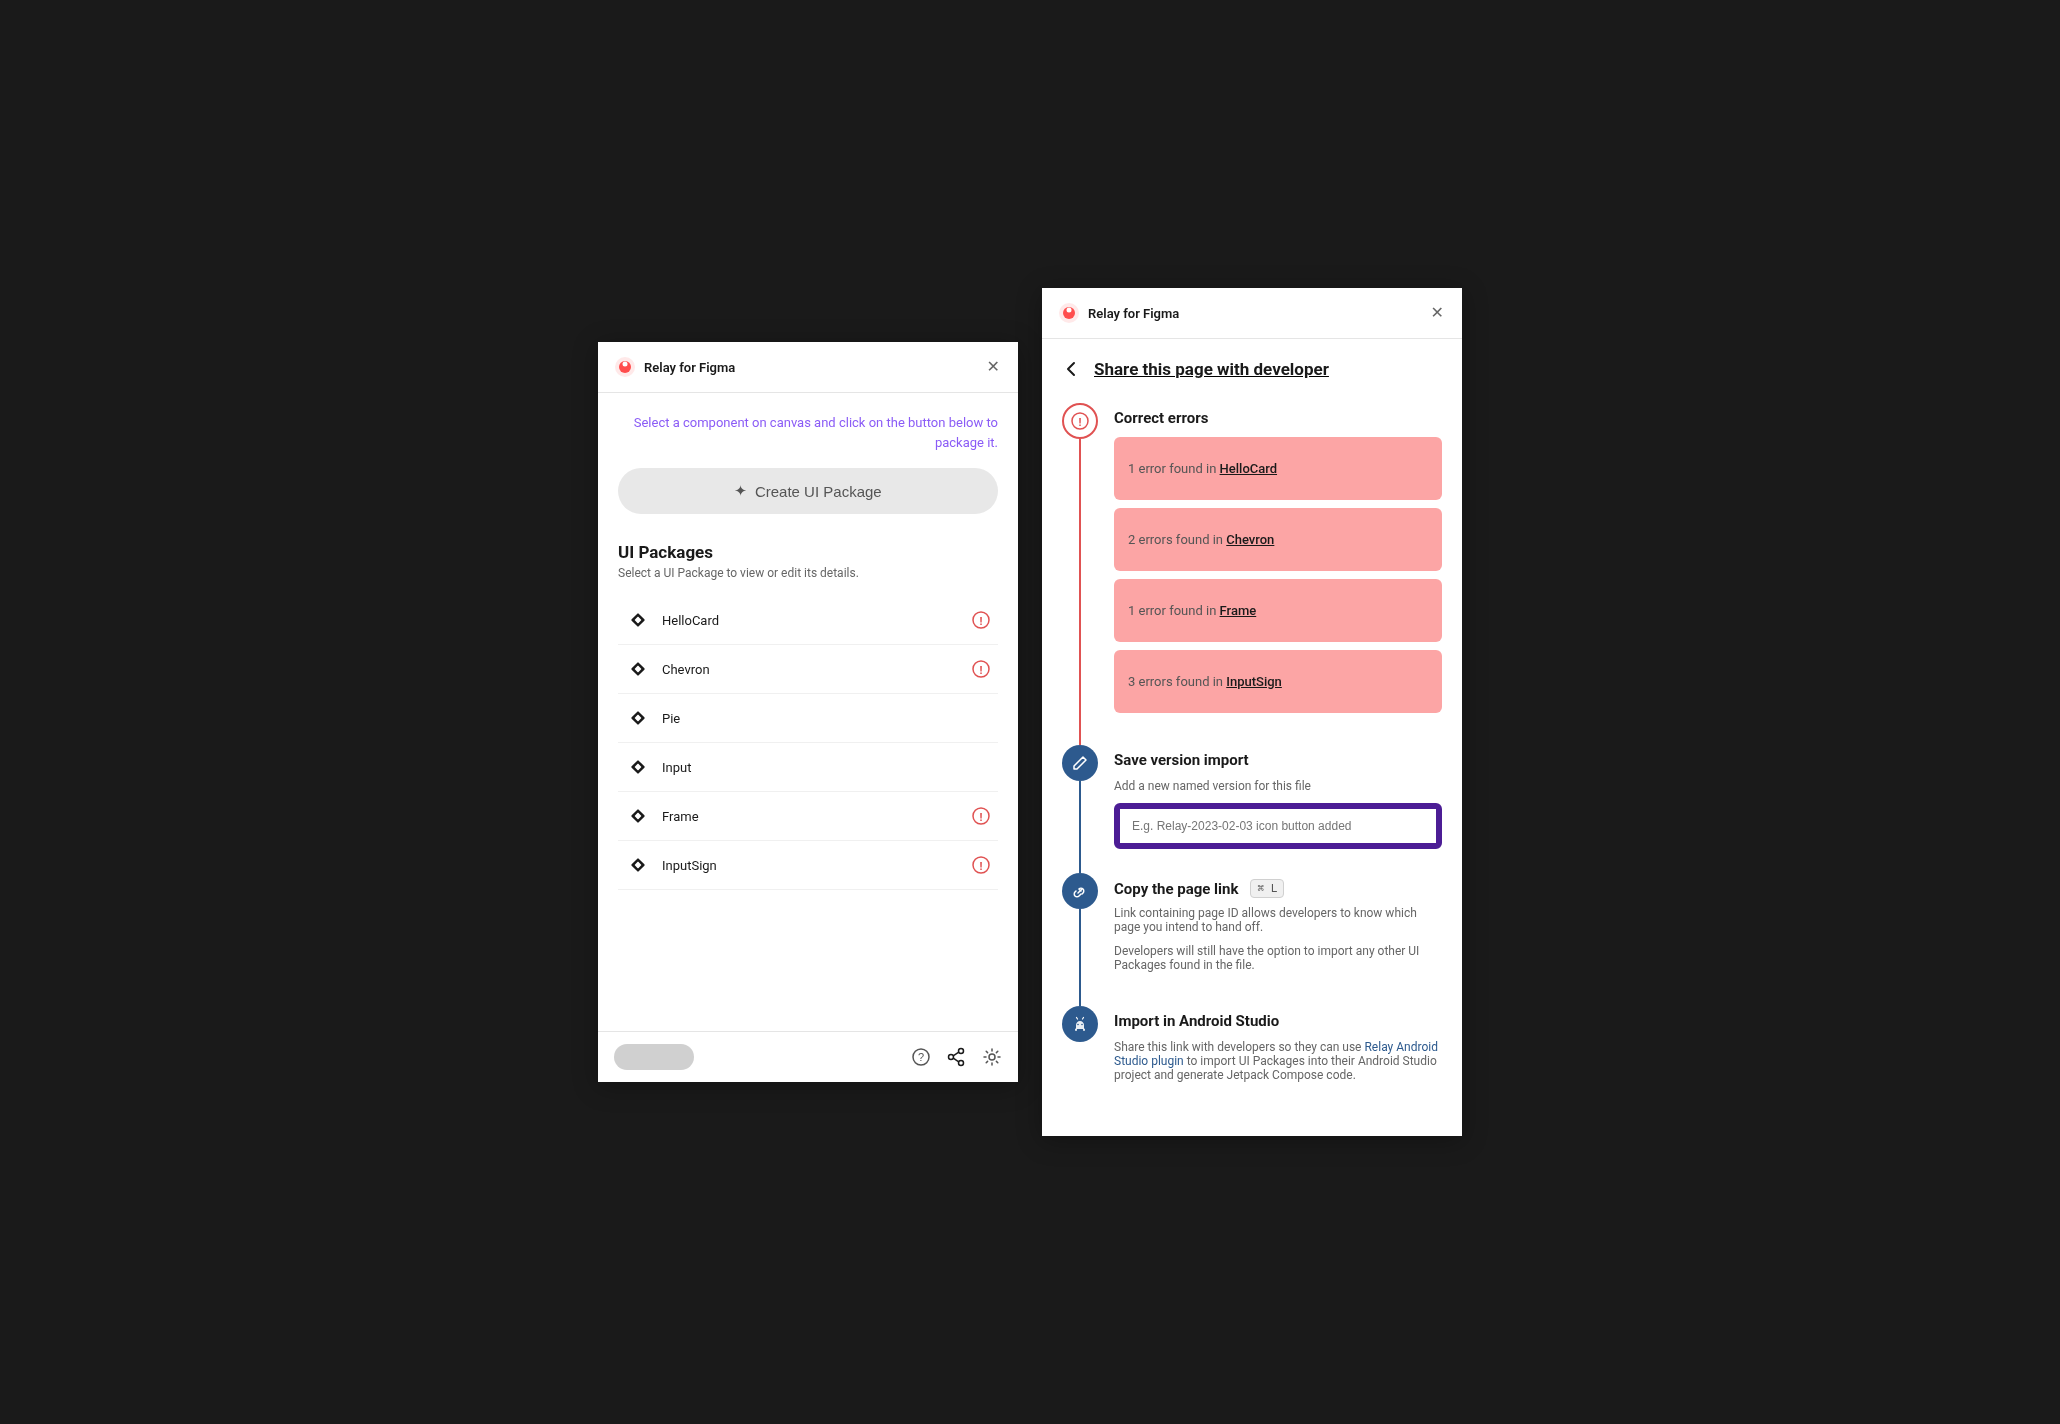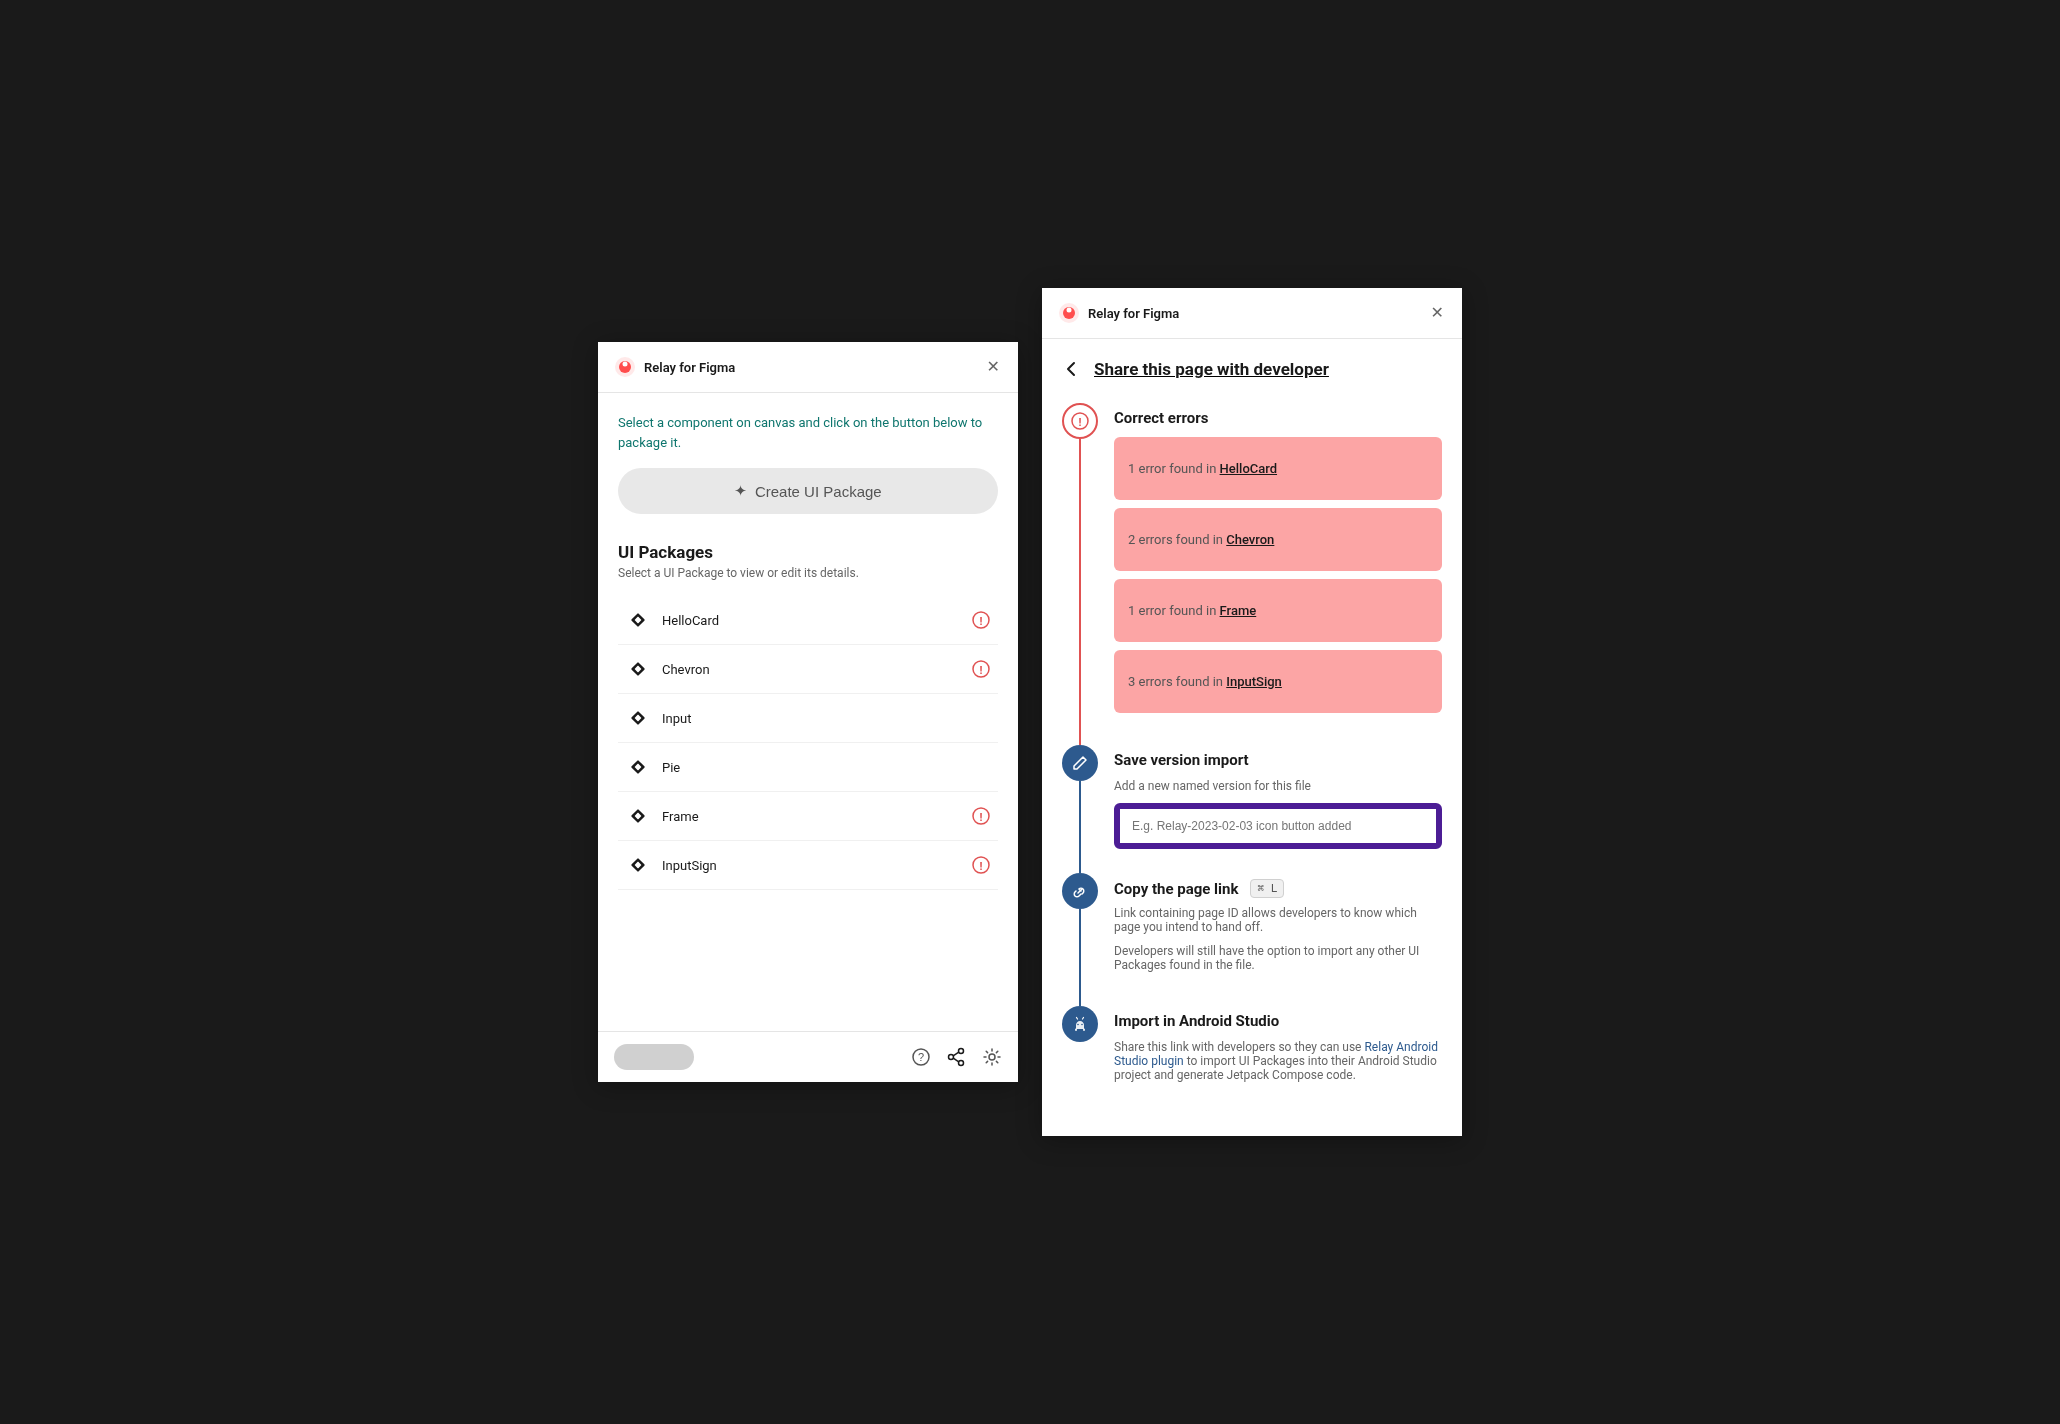--- a/index.html
+++ b/index.html
@@ -69,23 +69,24 @@
       min-height: 740px;
     }
 
     .left-panel-body {
       padding: 20px 20px 0;
       flex: 1;
     }
 
     .instruction-text {
       font-size: 13px;
-      color: #0f766e;
+      color: #8b5cf6;
       line-height: 1.5;
       margin-bottom: 16px;
+      text-align: right;
     }
 
     .create-btn {
       width: 100%;
       padding: 14px;
       background: #e8e8e8;
       border: none;
       border-radius: 100px;
       font-size: 15px;
       color: #555;
@@ -423,31 +424,31 @@
         </span>
       </div>
 
       <div class="package-item">
         <div class="package-icon">
           <svg class="diamond-icon" viewBox="0 0 20 20" fill="none">
             <rect x="5" y="5" width="10" height="10" rx="1" transform="rotate(45 10 10)" fill="#1a1a1a"></rect>
             <rect x="7.5" y="7.5" width="5" height="5" rx="0.5" transform="rotate(45 10 10)" fill="white"></rect>
           </svg>
         </div>
-        <span class="package-name">Input</span>
+        <span class="package-name">Pie</span>
       </div>
 
       <div class="package-item">
         <div class="package-icon">
           <svg class="diamond-icon" viewBox="0 0 20 20" fill="none">
             <rect x="5" y="5" width="10" height="10" rx="1" transform="rotate(45 10 10)" fill="#1a1a1a"></rect>
             <rect x="7.5" y="7.5" width="5" height="5" rx="0.5" transform="rotate(45 10 10)" fill="white"></rect>
           </svg>
         </div>
-        <span class="package-name">Pie</span>
+        <span class="package-name">Input</span>
       </div>
 
       <div class="package-item">
         <div class="package-icon">
           <svg class="diamond-icon" viewBox="0 0 20 20" fill="none">
             <rect x="5" y="5" width="10" height="10" rx="1" transform="rotate(45 10 10)" fill="#1a1a1a"></rect>
             <rect x="7.5" y="7.5" width="5" height="5" rx="0.5" transform="rotate(45 10 10)" fill="white"></rect>
           </svg>
         </div>
         <span class="package-name">Frame</span>

